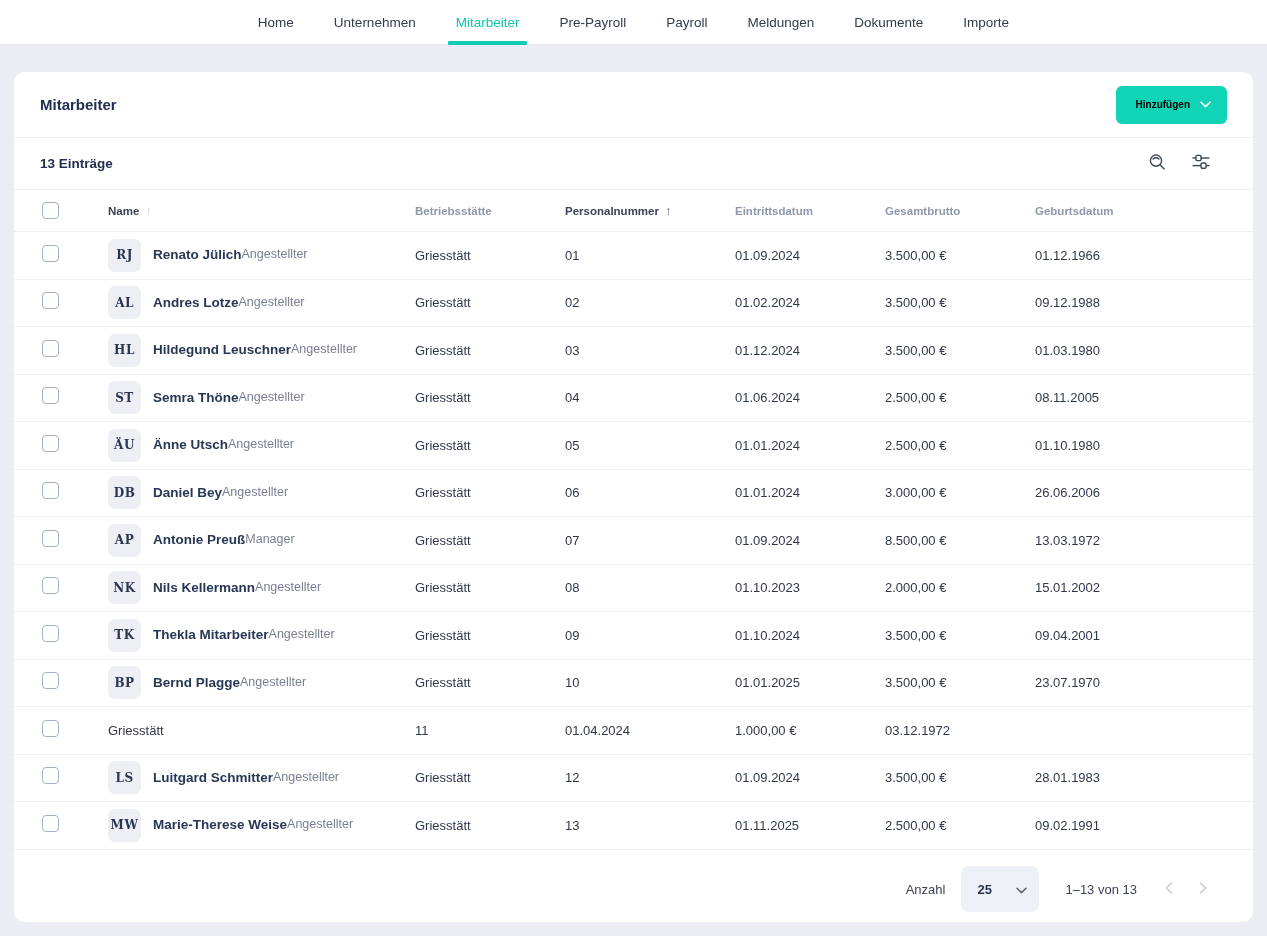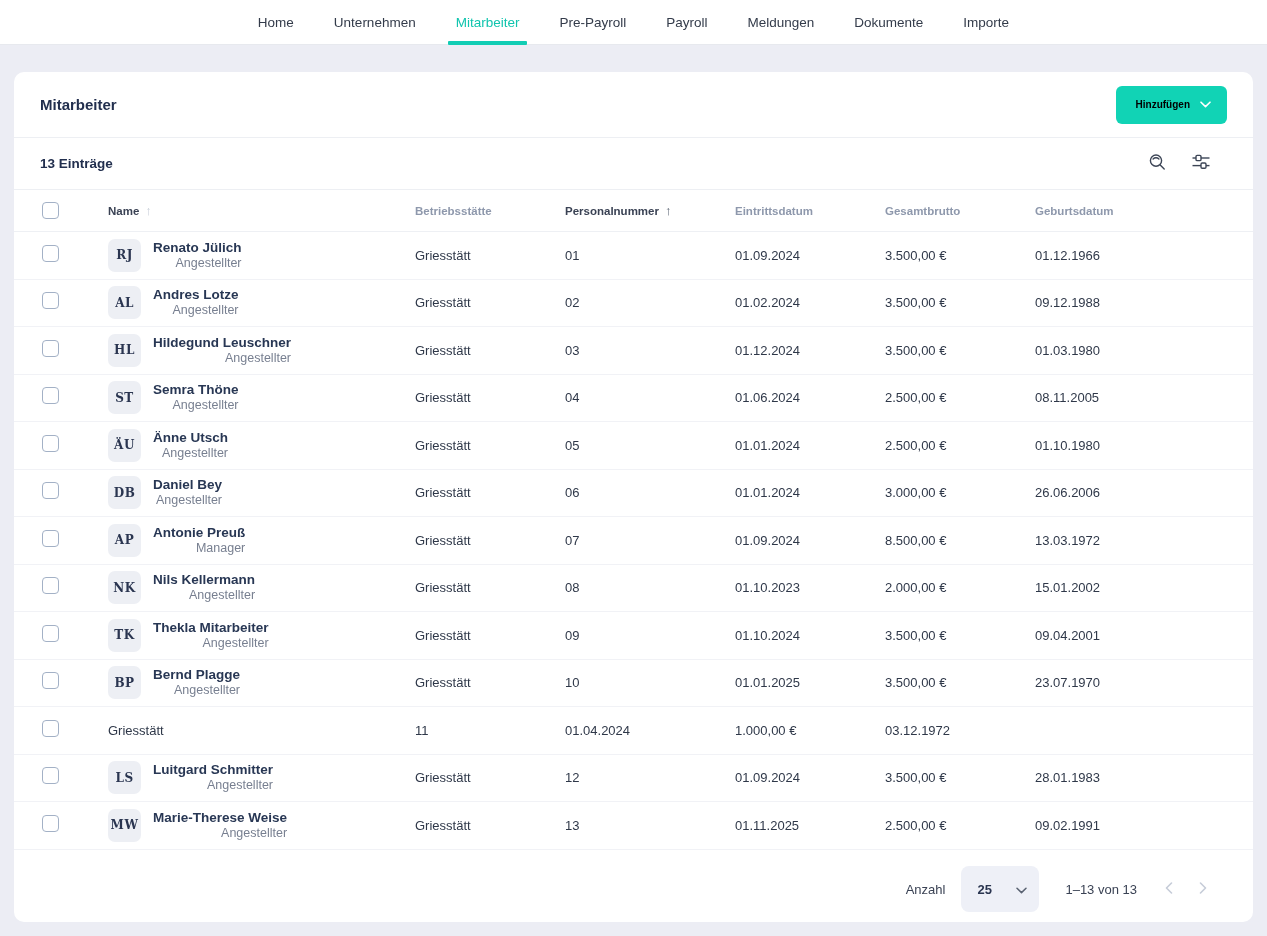--- a/index.html
+++ b/index.html
@@ -71,21 +71,21 @@
   }
   .trow { height:47.5px; border-bottom:1px solid #f1f2f6; }
   .cell { font-size:13px; color:#2f3849; }
   .col-name { display:flex; align-items:center; gap:12px; }
   .avatar {
     width:33px; height:33px; border-radius:7px; background:#edeff4;
     display:flex; align-items:center; justify-content:center;
     font-family:"DejaVu Serif", serif; font-size:12px; font-weight:700;
     color:#2a3550; letter-spacing:0.5px; flex:none;
   }
-  .name-block { display:flex; flex-direction:column; line-height:1.18;text-align:right; }
+  .name-block { display:flex; line-height:1.18; }
   .emp-name { font-size:13.5px; font-weight:700; color:#283754; cursor:pointer; }
   .emp-role { font-size:12.5px; color:#777f90; }
   
   .pagination {
     display:flex; align-items:center; justify-content:flex-end;
     height:66px; padding-right:44px; gap:26px;
   }
   .anzahl-group { display:flex; align-items:center; gap:16px; }
   .anzahl-label { font-size:13px; color:#3a4254; }
   .page-size {

